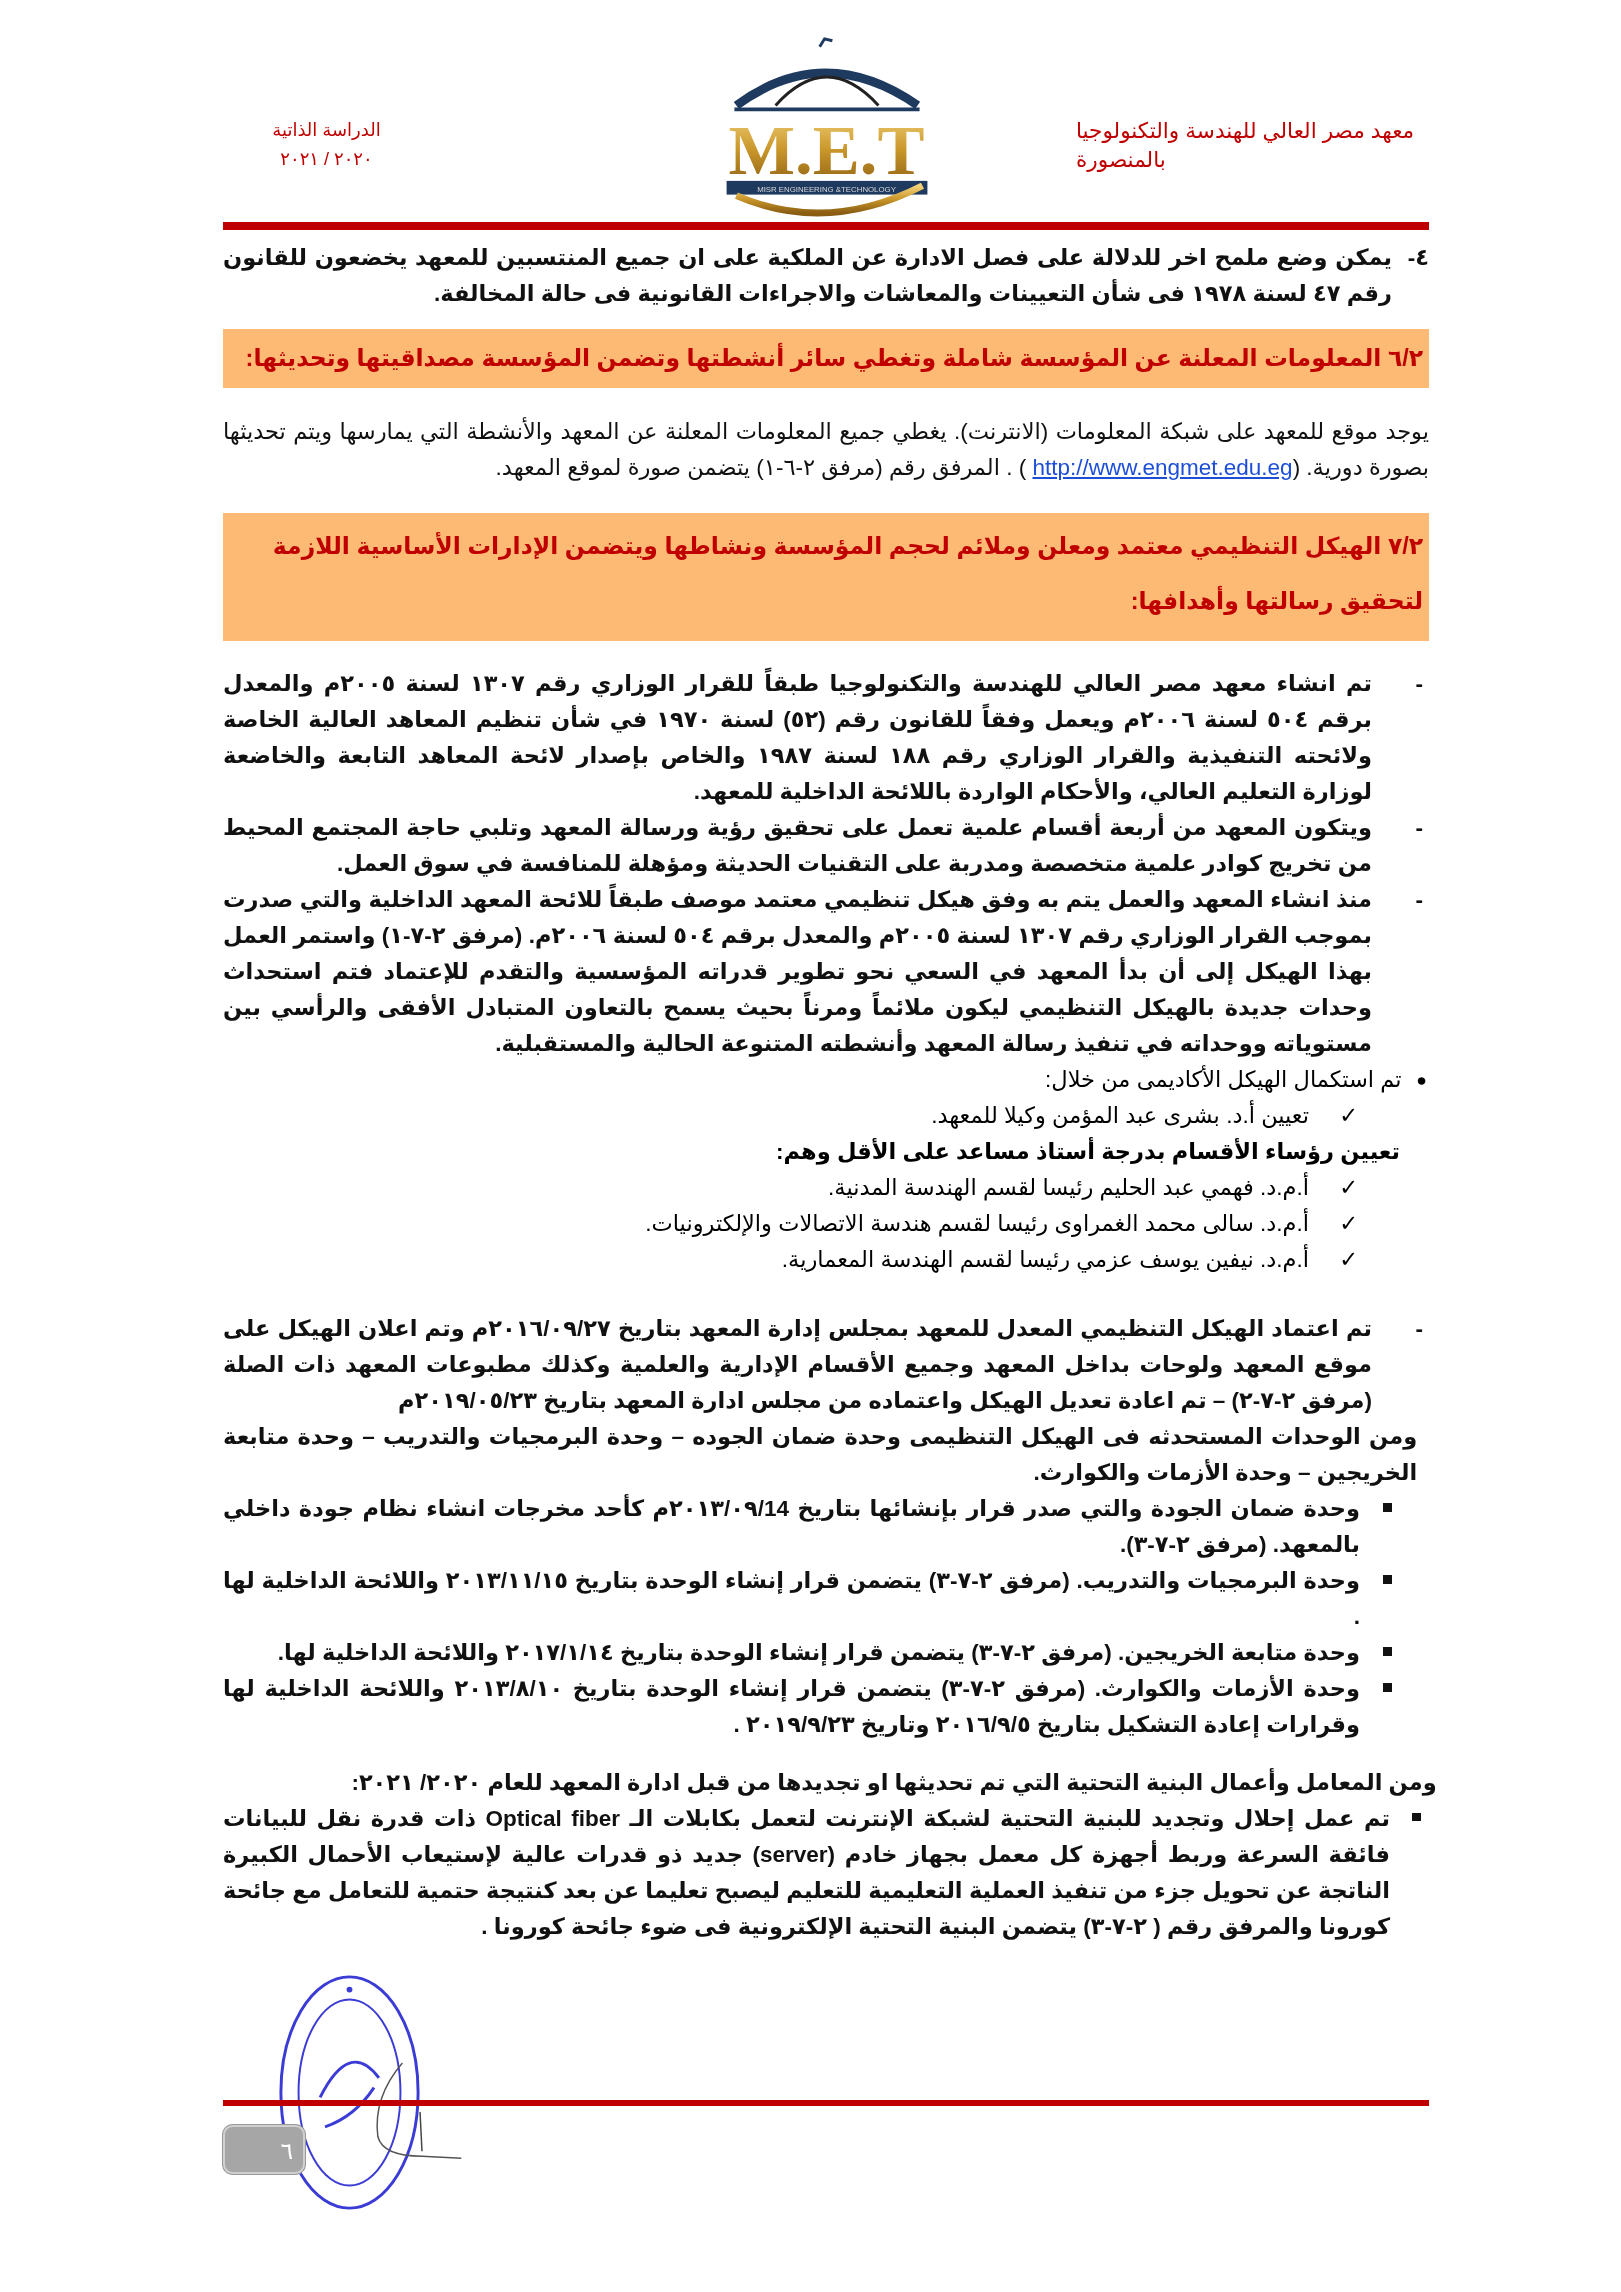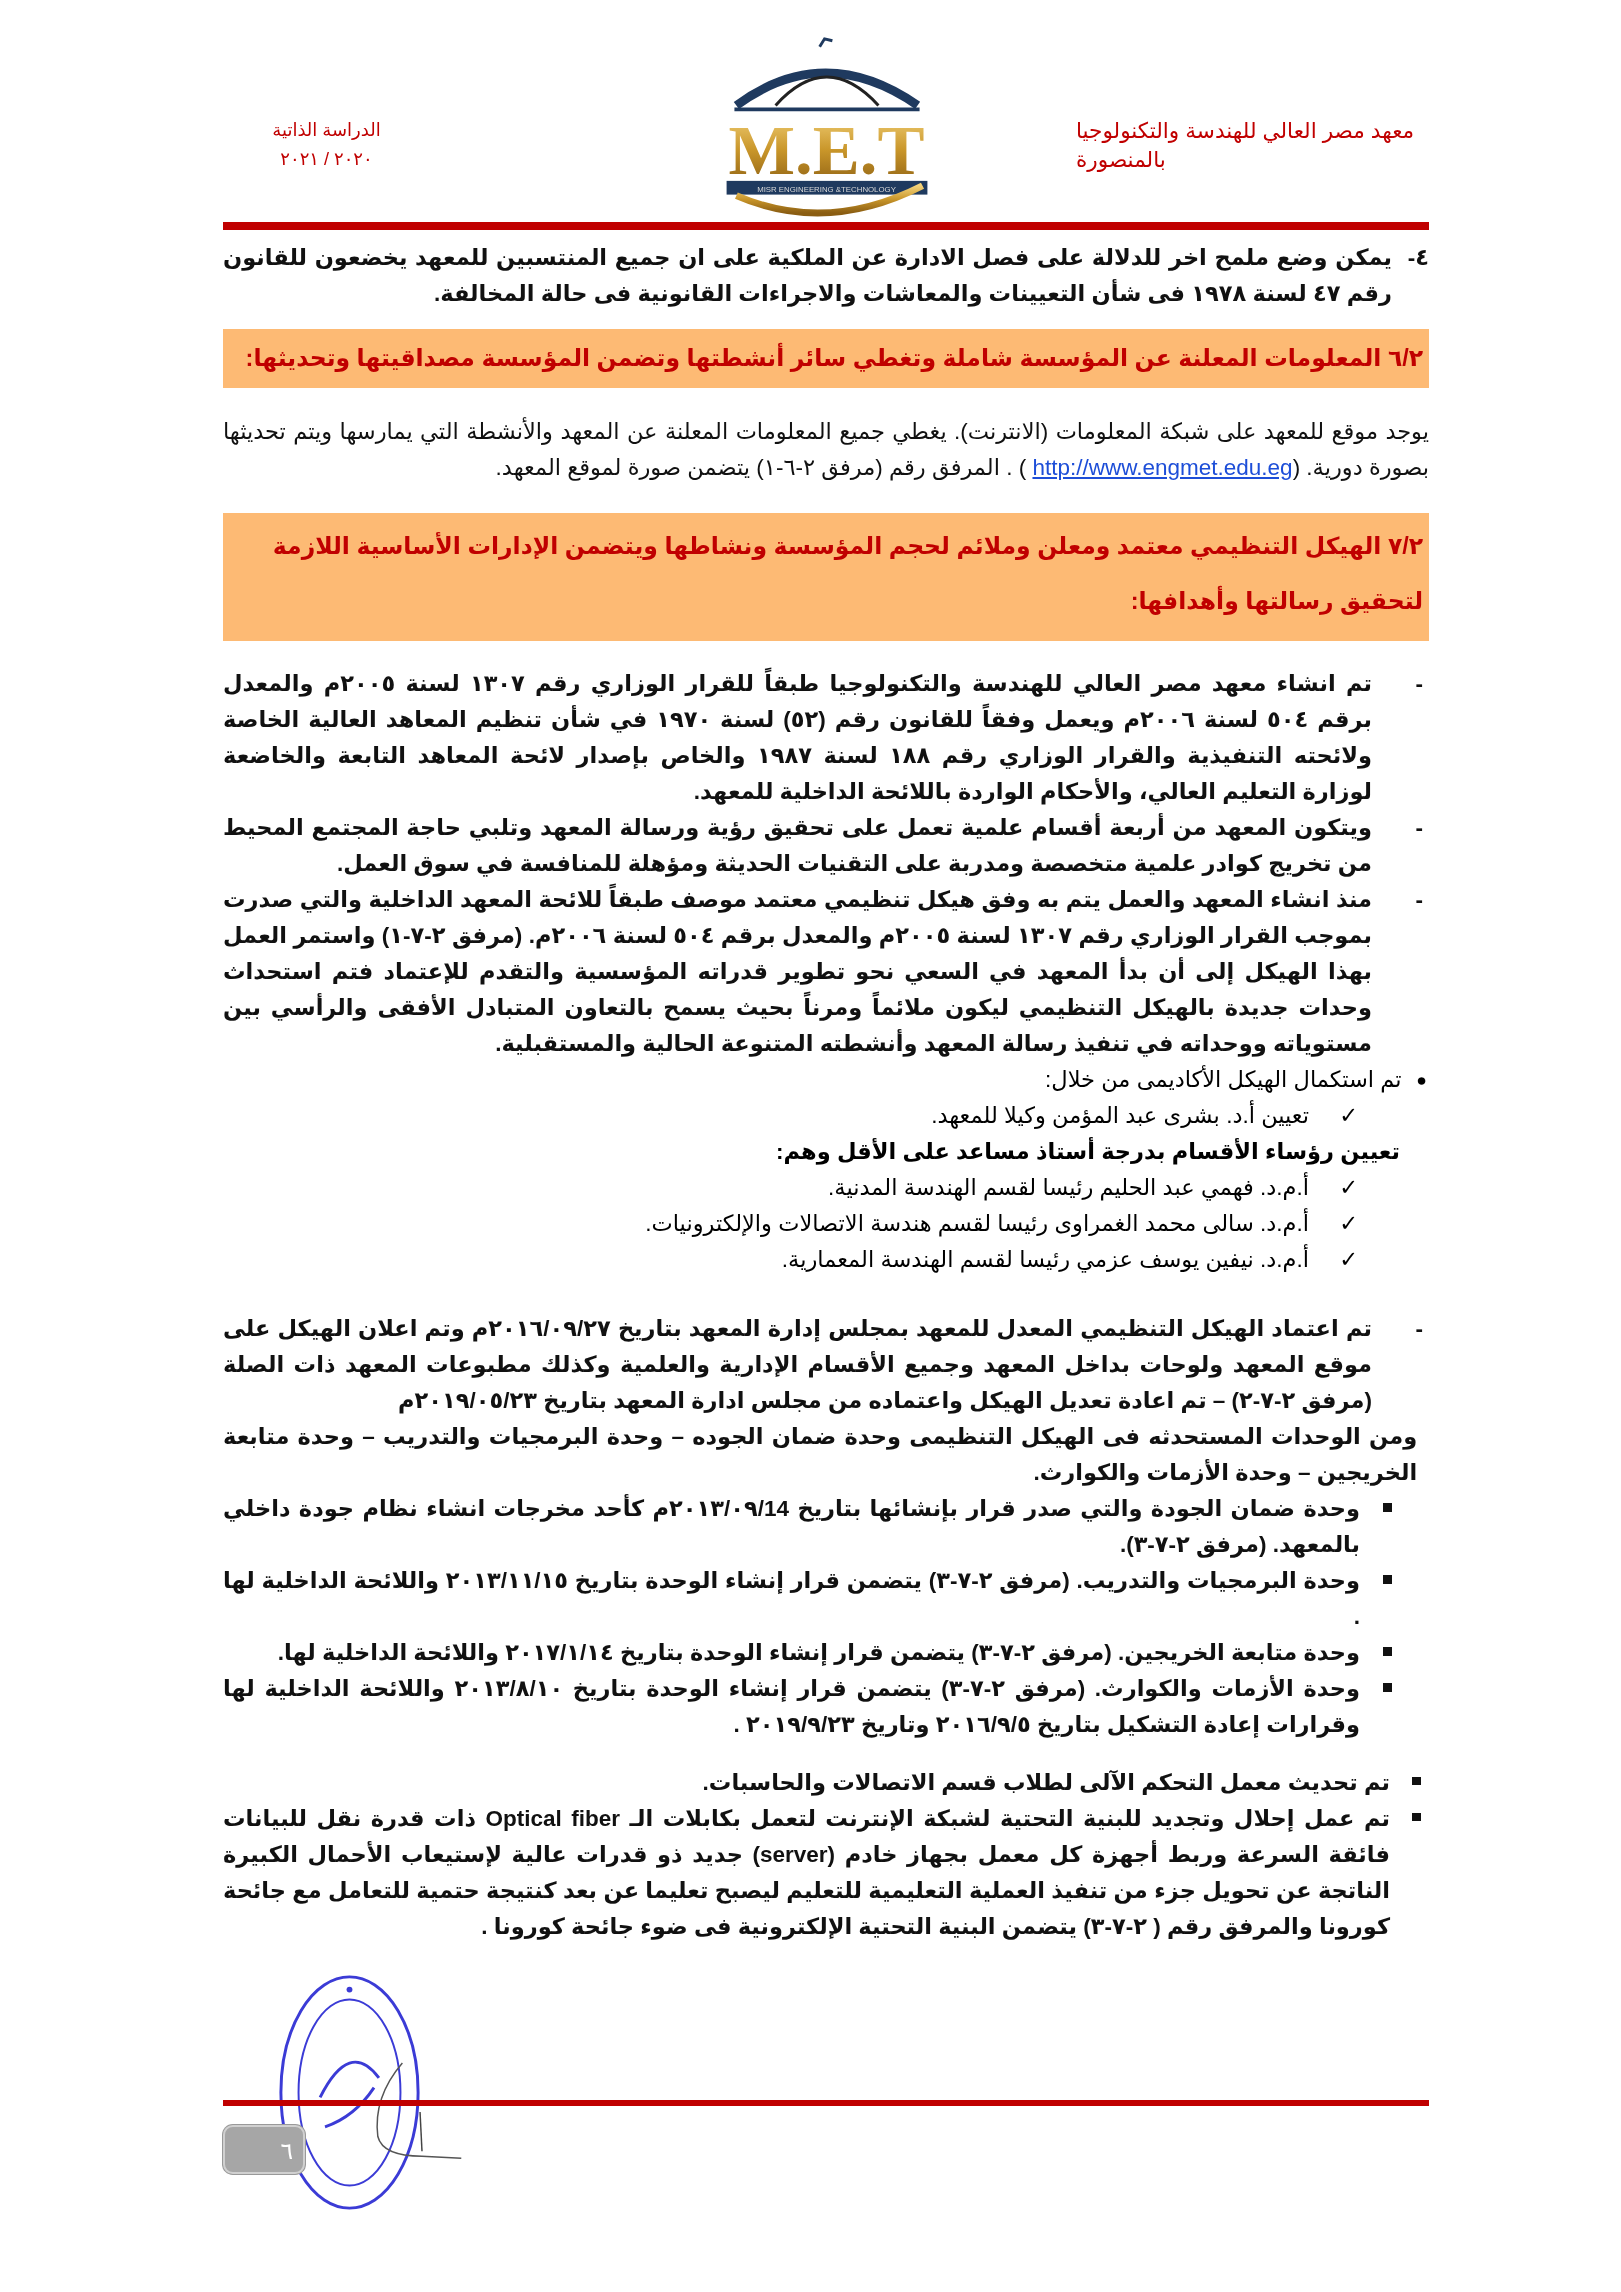--- a/index.html
+++ b/index.html
@@ -152,23 +152,23 @@
       <span class="mark"></span>
       <span>وحدة متابعة الخريجين. (مرفق ٢-٧-٣) يتضمن قرار إنشاء الوحدة بتاريخ ٢٠١٧/١/١٤ واللائحة الداخلية لها.</span>
     </div>
     <div class="p sq-item">
       <span class="mark"></span>
       <span>وحدة الأزمات والكوارث. (مرفق ٢-٧-٣) يتضمن قرار إنشاء الوحدة بتاريخ ٢٠١٣/٨/١٠ واللائحة الداخلية لها وقرارات إعادة التشكيل بتاريخ ٢٠١٦/٩/٥ وتاريخ ٢٠١٩/٩/٢٣ .</span>
     </div>
 
     <div class="gap" style="height:21.6px;"></div>
 
+    <div class="p" style="margin-right:-7.8px;">ومن المعامل وأعمال البنية التحتية التي تم تحديثها او تجديدها من قبل ادارة المعهد للعام ٢٠٢٠/ ٢٠٢١:</div>
     <div class="p sq-item" style="padding-right:39px;">
       <span class="mark" style="right:7.8px;"></span>
-      <span>تم تحديث معمل التحكم الآلى لطلاب قسم الاتصالات والحاسبات.</span>
     </div>
     <div class="p sq-item" style="padding-right:39px;">
       <span class="mark" style="right:7.8px;"></span>
       <span>تم عمل إحلال وتجديد للبنية التحتية لشبكة الإنترنت لتعمل بكابلات الـ Optical fiber ذات قدرة نقل للبيانات فائقة السرعة وربط أجهزة كل معمل بجهاز خادم (server) جديد ذو قدرات عالية لإستيعاب الأحمال الكبيرة الناتجة عن تحويل جزء من تنفيذ العملية التعليمية للتعليم ليصبح تعليما عن بعد كنتيجة حتمية للتعامل مع جائحة كورونا والمرفق رقم ( ٢-٧-٣) يتضمن البنية التحتية الإلكترونية فى ضوء جائحة كورونا .</span>
     </div>
   </div>
 
   <div class="stamp">
     <svg width="147" height="245" viewBox="0 0 150 250">
       <ellipse cx="75" cy="125" rx="70" ry="118" fill="none" stroke="#3b3bd6" stroke-width="3"></ellipse>

